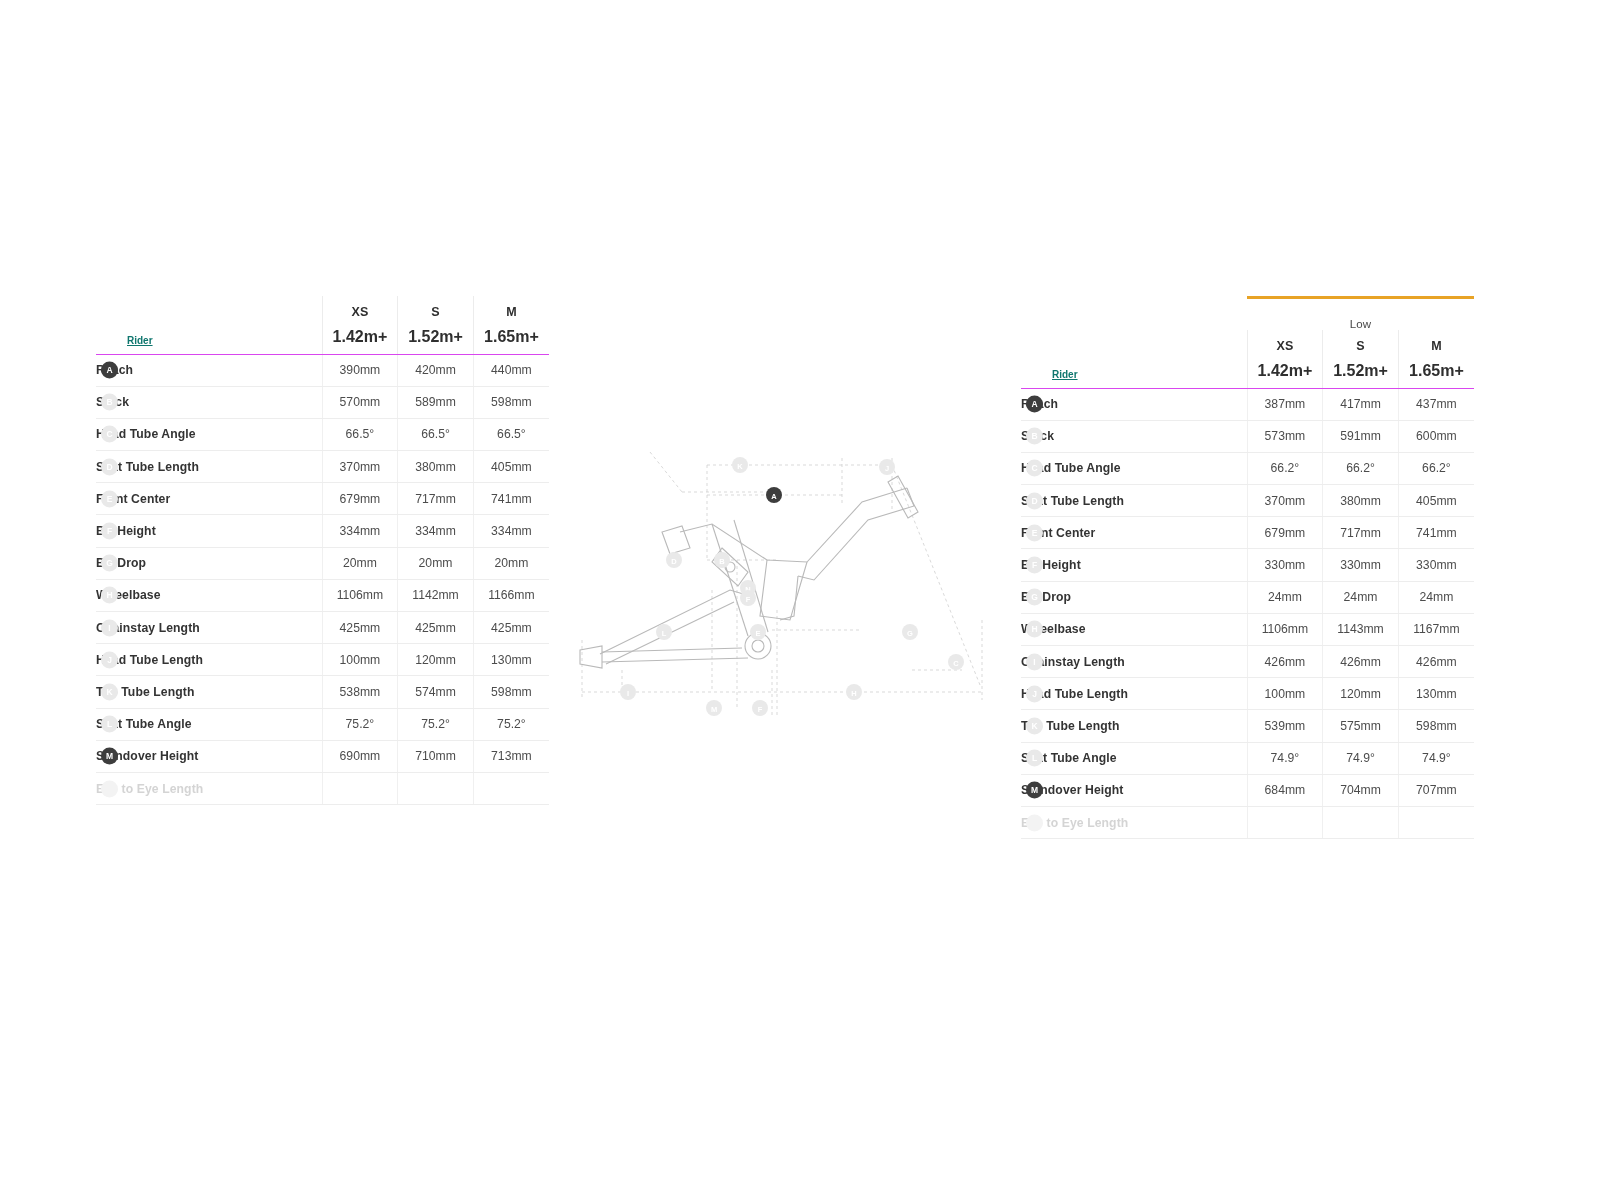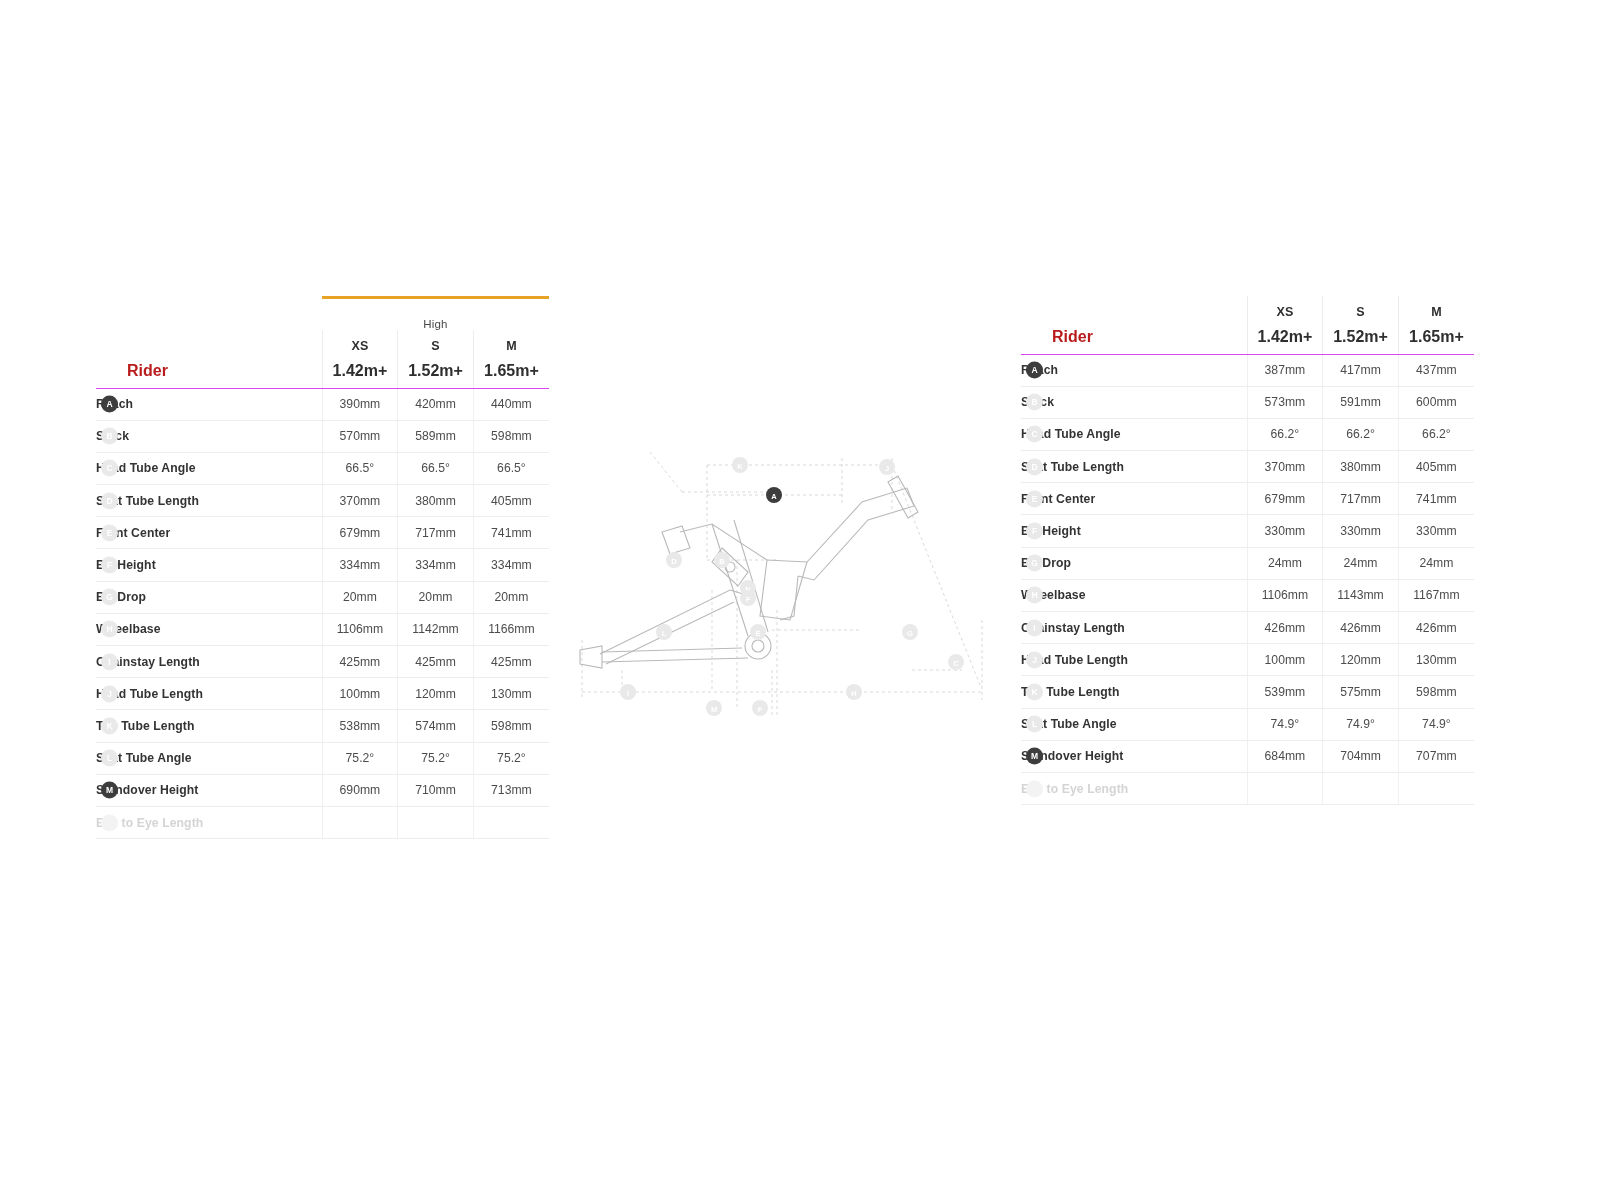--- a/index.html
+++ b/index.html
@@ -58,24 +58,25 @@
   table.geo thead th {
     font-weight: normal;
     vertical-align: bottom;
     padding: 0;
     height: 58px;
     border-bottom: 1px solid #d946ef;
   }
   th.hdr-rider {
     text-align: left;
     padding-left: 31px !important;
-    font-size: 16px;
+    font-size: 10px;
     font-weight: bold !important;
-    color: #b91c1c;
+    color: #0f766e;
     padding-bottom: 8px !important;
+    text-decoration: underline;
   }
   th.hdr-size {
     border-left: 1px solid #ececec;
     text-align: center;
     padding-bottom: 8px !important;
   }
   th.hdr-size .sz {
     display: block;
     font-size: 12.5px;
     font-weight: bold;
@@ -144,24 +145,20 @@
     height: 330px;
   }
   .diagram svg { display: block; }
 </style>
 </head>
 <body>
 
 <div class="page">
 
   <div class="geo-block" id="block-high">
-    <div class="mode-bar">
-      <div class="mode-rule"></div>
-      <div class="mode-label">High</div>
-    </div>
     <table class="geo">
       <colgroup>
         <col class="c-label">
           <col class="c-size">
           <col class="c-size">
           <col class="c-size">
       </colgroup>
       <thead>
         <tr>
           <th class="hdr-rider">Rider</th>
@@ -304,20 +301,24 @@
           </td>
           <td class="cell-val"></td>
           <td class="cell-val"></td>
           <td class="cell-val"></td>
         </tr>
       </tbody>
     </table>
   </div>
 
   <div class="geo-block" id="block-low">
+    <div class="mode-bar">
+      <div class="mode-rule"></div>
+      <div class="mode-label">Low</div>
+    </div>
     <table class="geo">
       <colgroup>
         <col class="c-label">
           <col class="c-size">
           <col class="c-size">
           <col class="c-size">
       </colgroup>
       <thead>
         <tr>
           <th class="hdr-rider">Rider</th>

